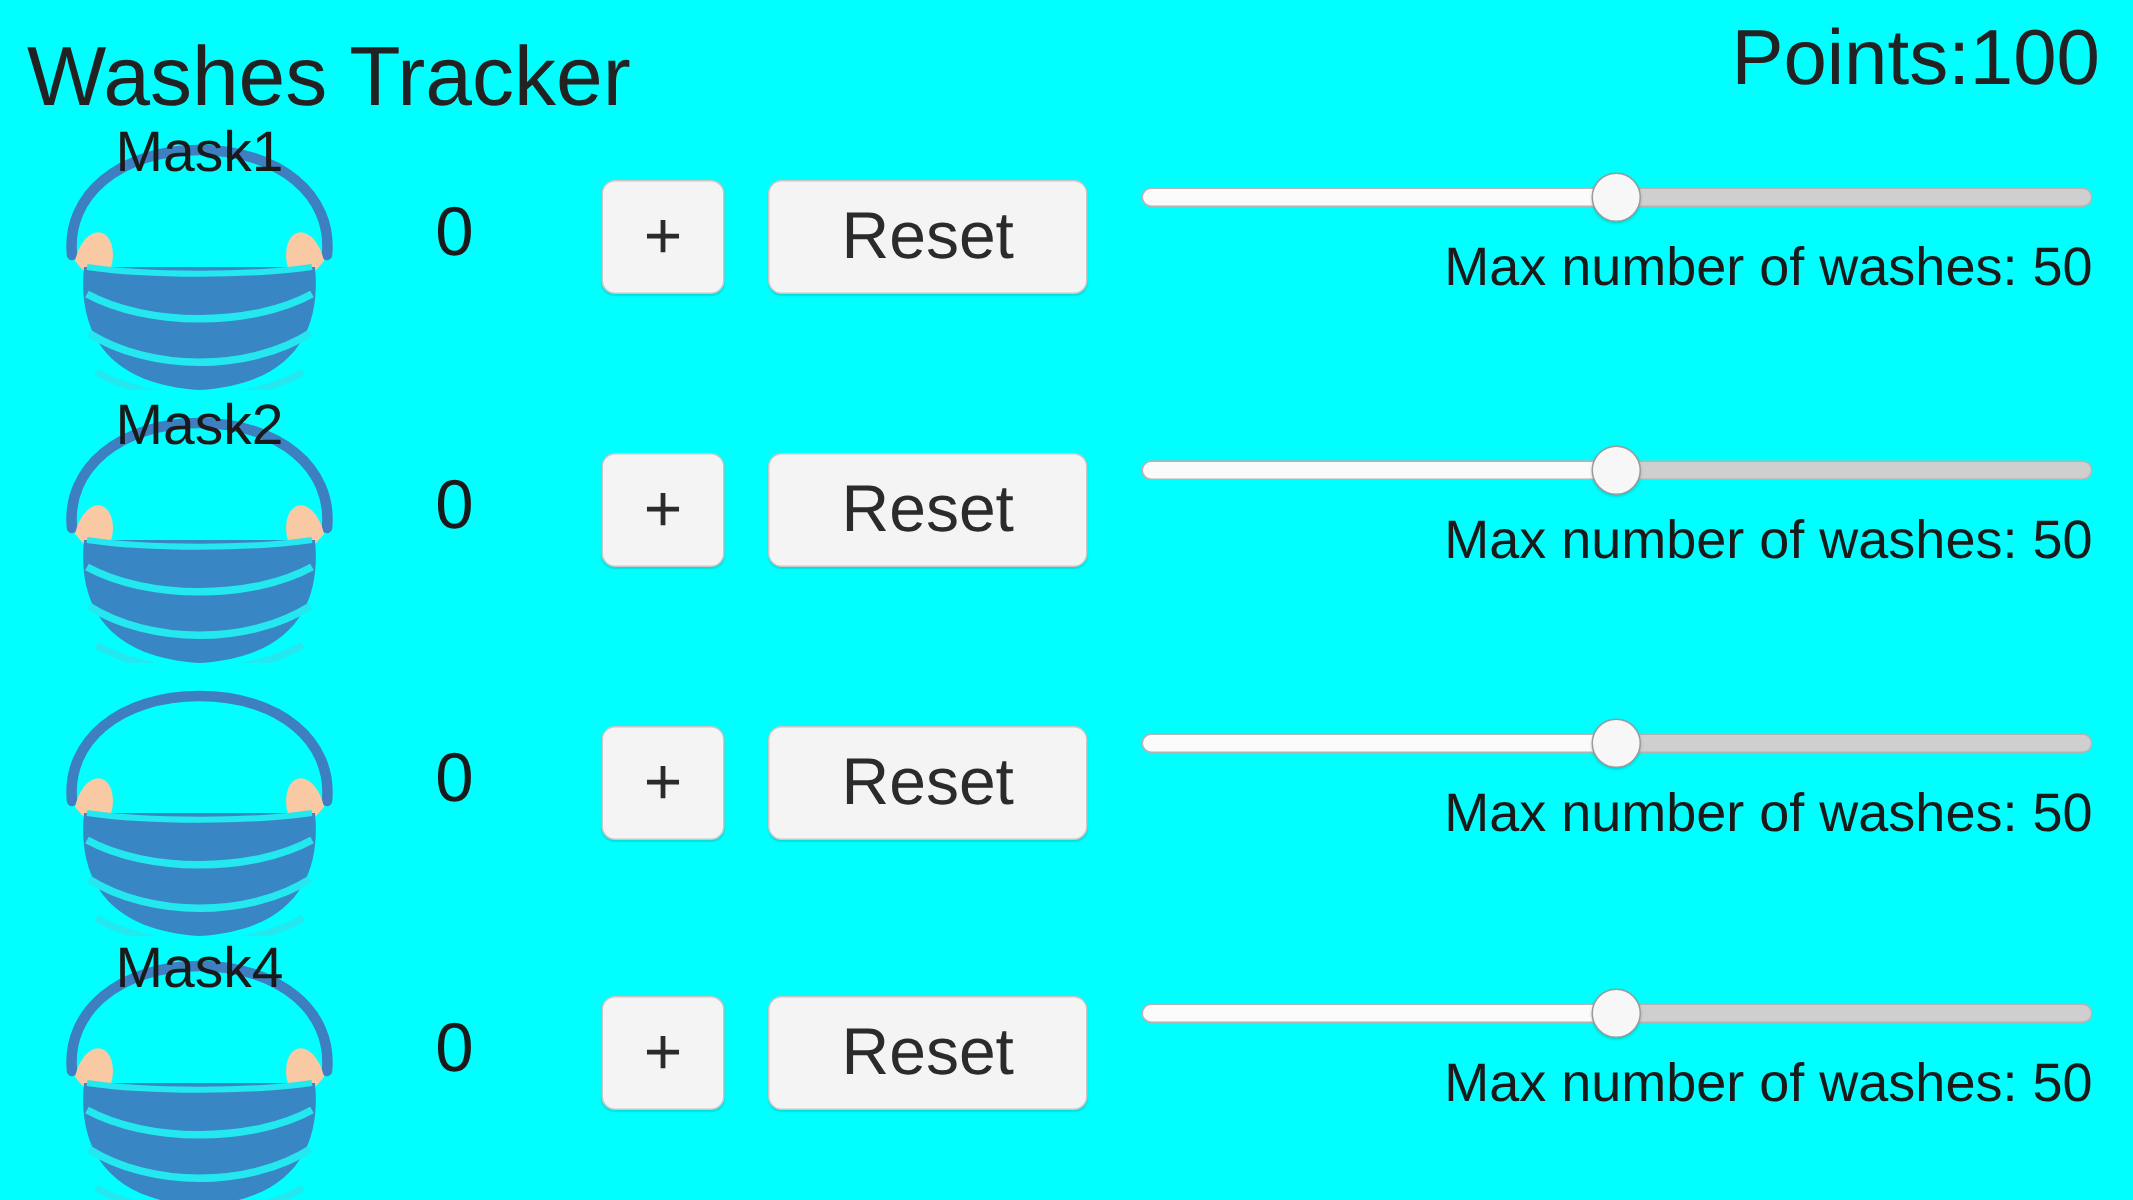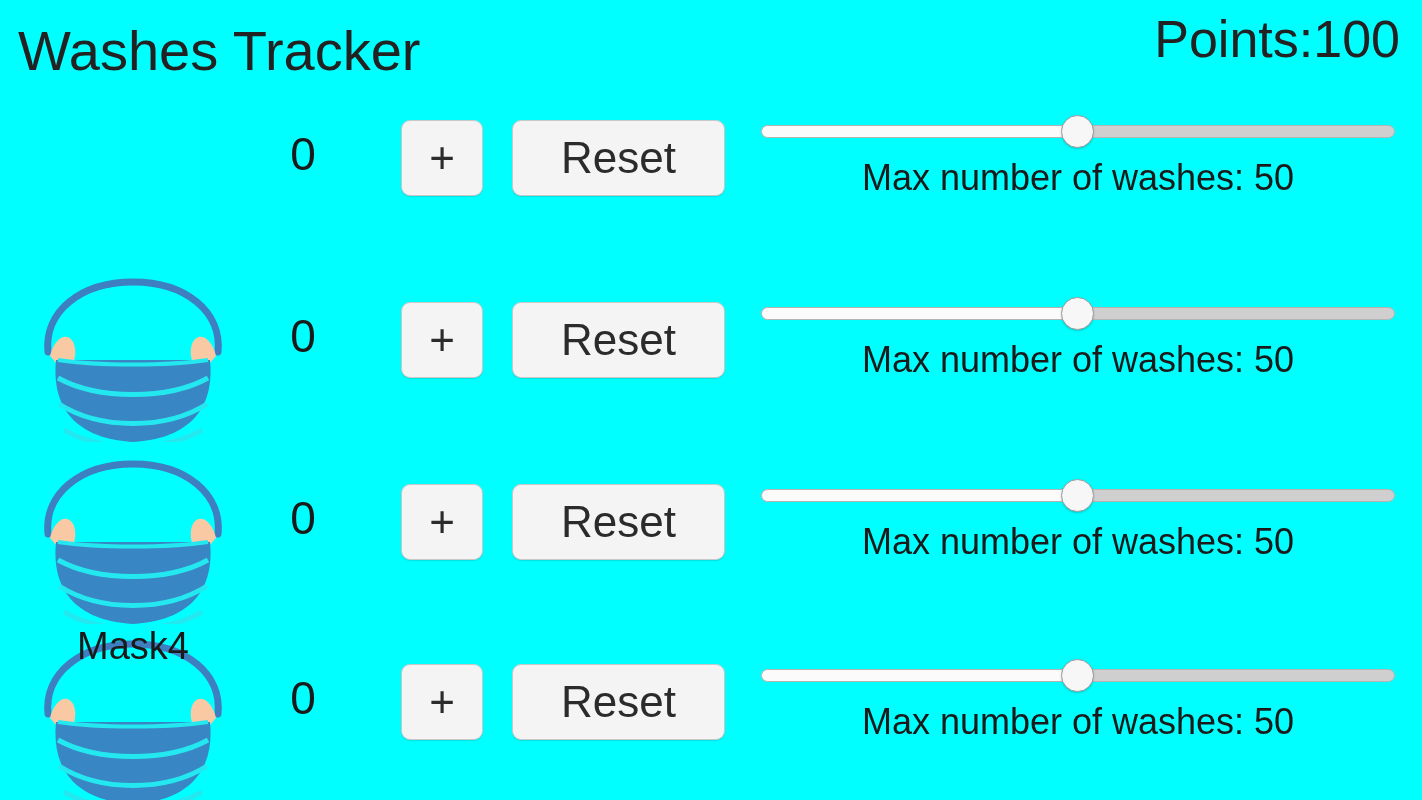--- a/index.html
+++ b/index.html
@@ -181,40 +181,53 @@
     border-radius: 50%;
     box-sizing: border-box;
     box-shadow: 0 1px 2px rgba(0,0,0,0.18);
     cursor: pointer;
   }
   .slider-caption {
     position: absolute;
     left: 0;
     top: 42px;
     width: 634px;
-    text-align: center;
+    text-align: right;
     font-size: 36px;
     line-height: 44px;
     color: #1a1a1a;
     white-space: nowrap;
   }
 </style>
 </head>
 <body>
 
 <div class="header">
   <div class="app-title">Washes Tracker</div>
   <div class="points">
     <span class="points-label">Points:</span><span class="points-value">100</span>
   </div>
 </div>
 
 <div class="rows">
 
   <div class="mask-row r0">
+    <div class="mask-cell">
+      <svg class="mask-art" viewBox="0 0 250 182">
+        <path d="M40 92 C36 52 72 22 125 22 C178 22 214 52 210 92" fill="none" stroke="#3d7fc1" stroke-width="7" stroke-linecap="round"></path>
+        <path d="M42 96 C46 78 60 70 66 84 C70 96 64 110 56 112 Z" fill="#f9c9a3"></path>
+        <path d="M208 96 C204 78 190 70 184 84 C180 96 186 110 194 112 Z" fill="#f9c9a3"></path>
+        <path d="M48 100 L202 100 C206 140 190 178 125 182 C60 178 44 140 48 100 Z" fill="#3986c4"></path>
+        <path d="M50 118 C90 140 160 140 200 118" fill="none" stroke="#24e8f0" stroke-width="5"></path>
+        <path d="M51 144 C92 170 158 170 199 144" fill="none" stroke="#24e8f0" stroke-width="5"></path>
+        <path d="M56 170 C94 192 156 192 194 170" fill="none" stroke="#24e8f0" stroke-width="5"></path>
+        <path d="M50 100 C90 106 160 106 200 100" fill="none" stroke="#24e8f0" stroke-width="4"></path>
+      </svg>
+      <div class="mask-label">Mask1</div>
+    </div>
     <div class="counter">0</div>
     <button class="btn btn-plus">+</button>
     <button class="btn btn-reset">Reset</button>
     <div class="slider-cell">
       <div class="slider">
         <div class="track"></div>
         <div class="track-fill" style="width: 50%;"></div>
         <div class="thumb" style="left: 50%;"></div>
       </div>
       <div class="slider-caption">Max number of washes: 50</div>
@@ -226,20 +239,21 @@
       <svg class="mask-art" viewBox="0 0 250 182">
         <path d="M40 92 C36 52 72 22 125 22 C178 22 214 52 210 92" fill="none" stroke="#3d7fc1" stroke-width="7" stroke-linecap="round"></path>
         <path d="M42 96 C46 78 60 70 66 84 C70 96 64 110 56 112 Z" fill="#f9c9a3"></path>
         <path d="M208 96 C204 78 190 70 184 84 C180 96 186 110 194 112 Z" fill="#f9c9a3"></path>
         <path d="M48 100 L202 100 C206 140 190 178 125 182 C60 178 44 140 48 100 Z" fill="#3986c4"></path>
         <path d="M50 118 C90 140 160 140 200 118" fill="none" stroke="#24e8f0" stroke-width="5"></path>
         <path d="M51 144 C92 170 158 170 199 144" fill="none" stroke="#24e8f0" stroke-width="5"></path>
         <path d="M56 170 C94 192 156 192 194 170" fill="none" stroke="#24e8f0" stroke-width="5"></path>
         <path d="M50 100 C90 106 160 106 200 100" fill="none" stroke="#24e8f0" stroke-width="4"></path>
       </svg>
+      <div class="mask-label">Mask2</div>
     </div>
     <div class="counter">0</div>
     <button class="btn btn-plus">+</button>
     <button class="btn btn-reset">Reset</button>
     <div class="slider-cell">
       <div class="slider">
         <div class="track"></div>
         <div class="track-fill" style="width: 50%;"></div>
         <div class="thumb" style="left: 50%;"></div>
       </div>

